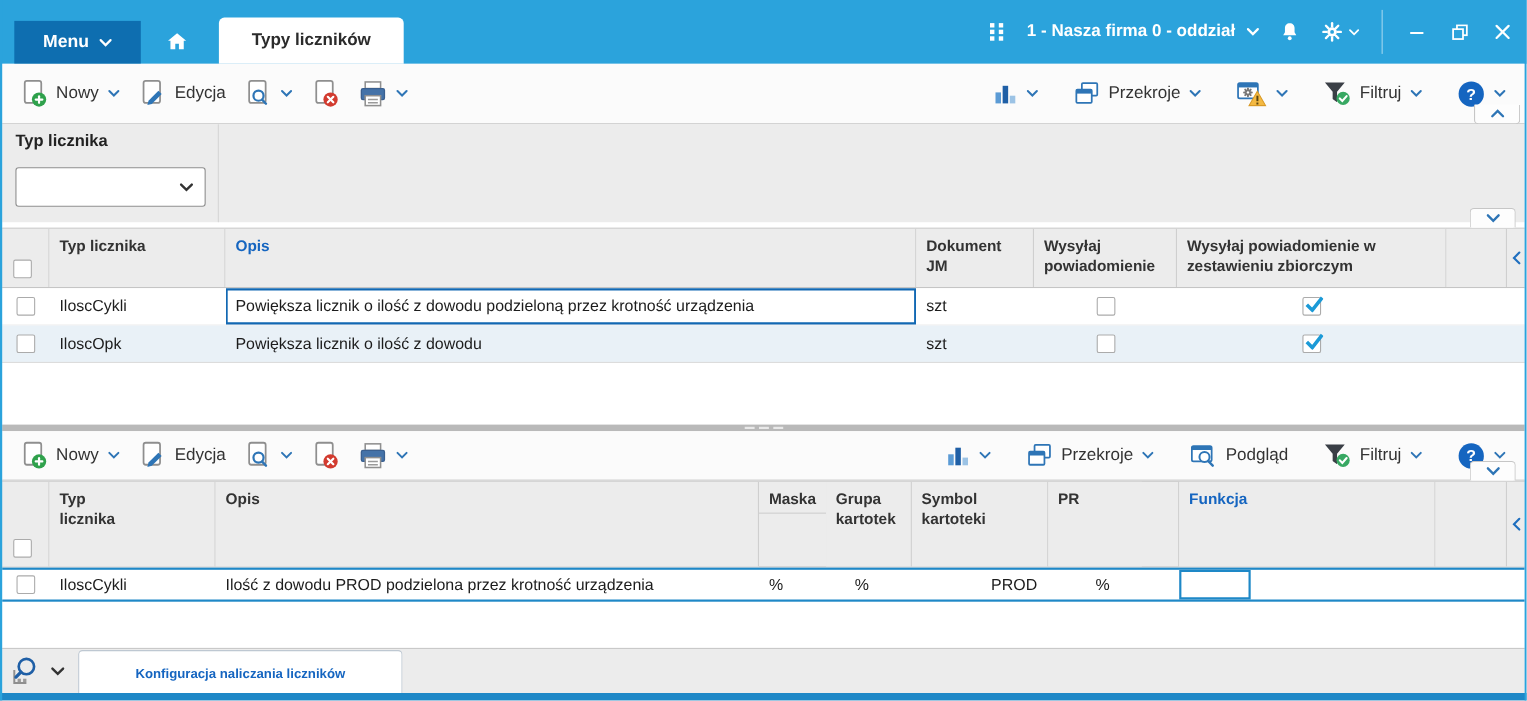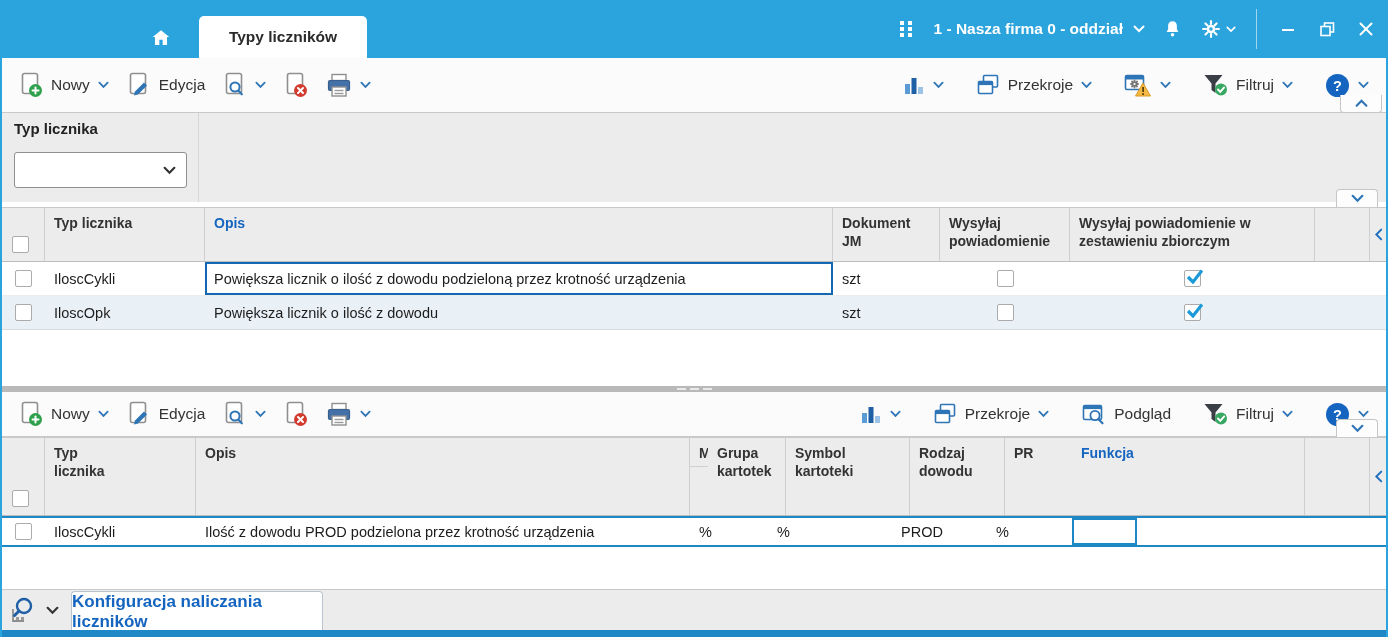--- a/index.html
+++ b/index.html
@@ -87,32 +87,38 @@
   .cb.checked svg{display:block}
 
   
   .splitter{position:absolute;left:2px;top:386px;width:1384px;height:6px;background:#b9b9b9;
     display:flex;align-items:center;justify-content:center;gap:4px;cursor:row-resize}
   .splitter i{display:block;width:9px;height:2px;background:#e9e9e9}
 
   
   .bottombar{position:absolute;left:2px;top:589px;width:1384px;height:41px;background:#ececec;border-top:1px solid #c9c9c9}
   .bb-icon{position:absolute;left:8px;top:6px;display:flex;align-items:center;gap:6px;color:#2E75B6;cursor:pointer}
-  .bottom-tab{position:absolute;left:69px;top:1px;width:252px;height:40px;background:#fff;border:1px solid #b9c4cf;border-bottom:none;
-    border-radius:4px 4px 0 0;color:#1565C0;font-weight:bold;font-size:17px;display:flex;align-items:center;justify-content:center;cursor:pointer}
+  .bottom-tab{position:absolute;left:69px;top:1px;width:295px;height:40px;background:#fff;border:1px solid #b9c4cf;border-bottom:none;
+    border-radius:4px 4px 0 0;color:#1565C0;font-weight:bold;font-size:12px;display:flex;align-items:center;justify-content:center;cursor:pointer}
   .bottom-strip{position:absolute;left:0;top:630px;width:1388px;height:7px;background:#1E88C7}
 </style>
 </head>
 <body>
 
 <div class="window">
   <div class="edge edge-l"></div>
   <div class="edge edge-r"></div>
 
   <div class="titlebar">
+    <div class="menu-btn">
+      <span>Menu</span>
+      <svg class="chev" width="12" height="8" viewBox="0 0 12 8">
+          <path d="M1.5 1.5 L6 6 L10.5 1.5" fill="none" stroke="#fff" stroke-width="2" stroke-linecap="round"></path>
+        </svg>
+    </div>
     <div class="home-btn">
       <svg width="22" height="22" viewBox="0 0 24 24">
           <path d="M12 3.5 L21 11 h-2.4 v8.5 h-4.8 v-5.5 h-3.6 v5.5 H5.4 V11 H3 Z" fill="#fff"></path>
         </svg>
     </div>
     <div class="title-tab">
       <span>Typy liczników</span>
     </div>
     <div class="tb-right">
       <div class="winbtn">
@@ -505,21 +511,20 @@
     <div class="hcell c-cb cbslot">
       <span class="cb"></span>
     </div>
     <div class="hcell c-typ2"><span class="wrapnarrow">Typ licznika</span></div>
     <div class="hcell c-opis2"><span>Opis</span></div>
     <div class="maska-group">
       <div class="hcell maska-title">Maska</div>
       <div class="maska-subs">
         <div class="hcell c-gr"><span class="wrapnarrow" style="max-width:62px">Grupa kartotek</span></div>
         <div class="hcell c-sy"><span class="wrapnarrow">Symbol kartoteki</span></div>
-        <div class="hcell c-ro"><span class="wrapnarrow" style="max-width:60px">Rodzaj dowodu</span></div>
         <div class="hcell c-pr"><span>PR</span></div>
       </div>
     </div>
     <div class="hcell c-fn sorted"><span>Funkcja</span></div>
     <div class="hcell c-e2"></div>
     <div class="hcell c-exp expander">
       <svg width="9" height="13" viewBox="0 0 8 12">
           <path d="M6.5 1.5 L2 6 L6.5 10.5" fill="none" stroke="#1F6FBF" stroke-width="1.8" stroke-linecap="round"></path>
         </svg>
     </div>

